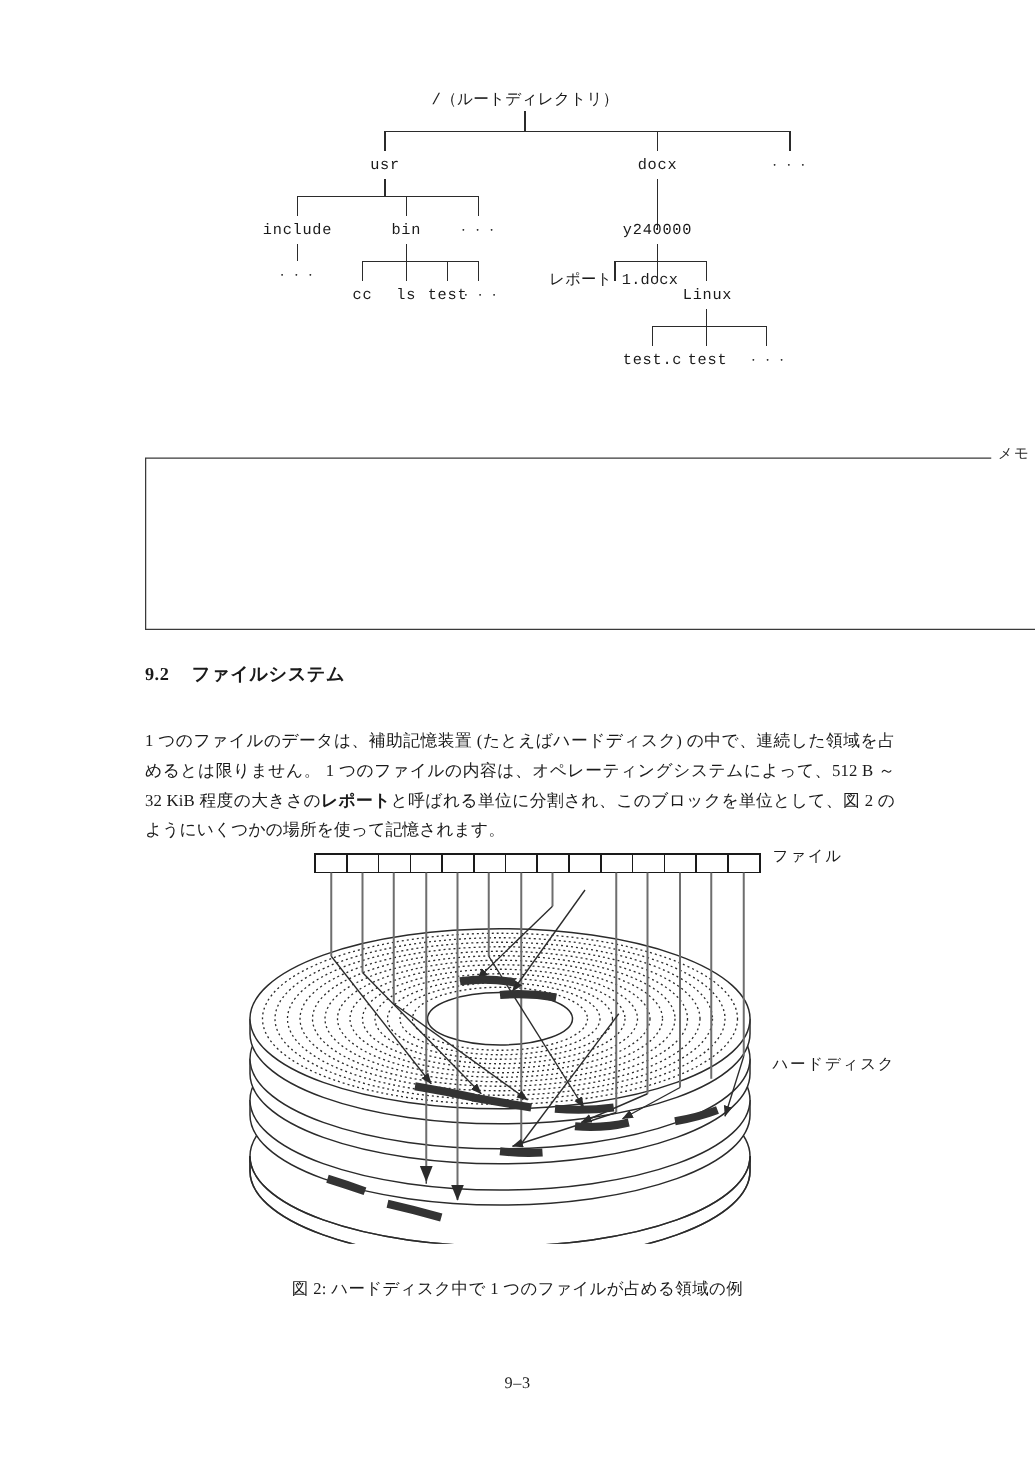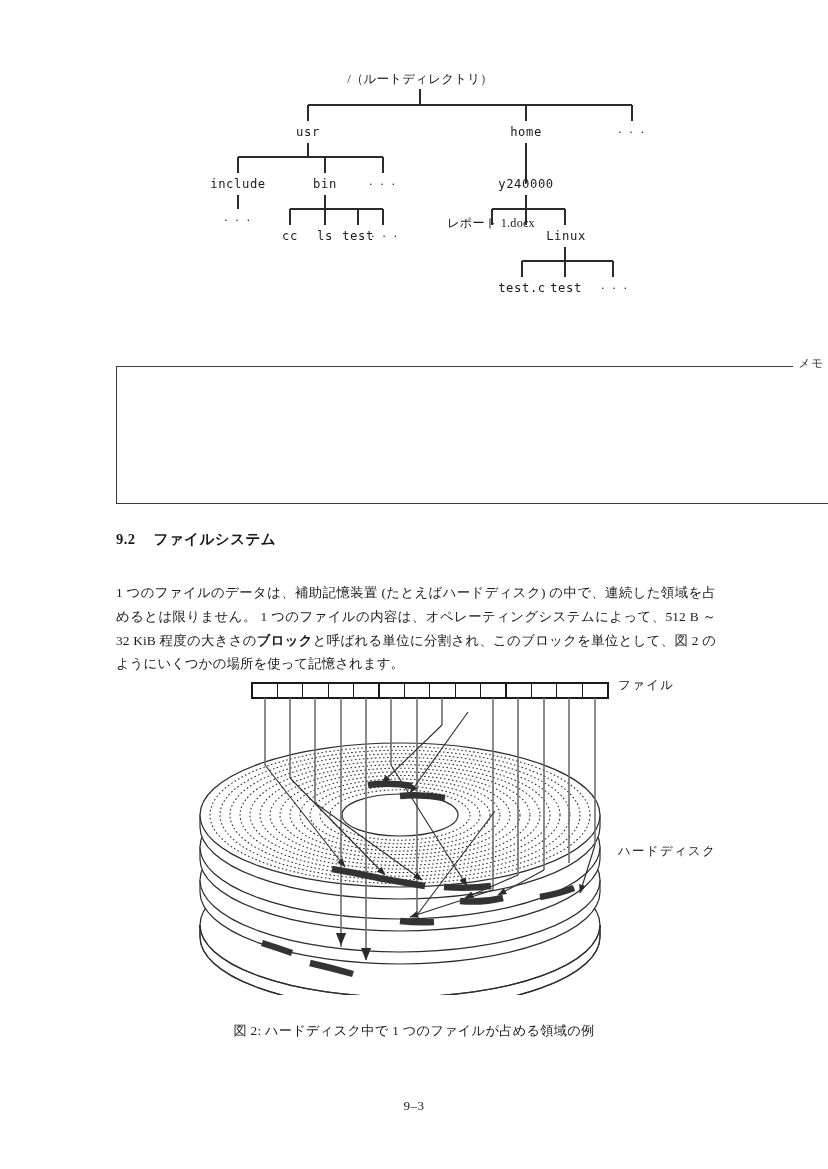--- a/index.html
+++ b/index.html
@@ -33,20 +33,21 @@
     width: 608px;
     height: 260px;
   }
   #fig1 svg { display: block; }
   .tree-label {
     position: absolute;
     font-size: 12.5px;
     white-space: nowrap;
     transform: translateX(-50%);
     letter-spacing: 0.2px;
+    font-family: Liberation Mono, monospace;
   }
   .tree-label.mono { font-size: 12.2px; letter-spacing: 0.6px; text-align: center; }
   .tree-dots {
     position: absolute;
     font-size: 12.5px;
     transform: translateX(-50%);
     letter-spacing: 2px;
     white-space: nowrap;
   }
 
@@ -179,21 +180,21 @@
         <line x1="412" y1="206" x2="503" y2="206"></line>
         <line x1="412" y1="206" x2="412" y2="222"></line>
         <line x1="455" y1="206" x2="455" y2="222"></line>
         <line x1="503" y1="206" x2="503" y2="222"></line>
       </g>
     </svg>
 
     <div class="tree-label" style="left:310px; top:16px;">/（ルートディレクトリ）</div>
 
     <div class="tree-label mono" style="left:198px; top:70px;">usr</div>
-    <div class="tree-label mono" style="left:416px; top:70px;">home</div>
+    <div class="tree-label mono" style="left:416px; top:70px;">docx</div>
     <div class="tree-dots" style="left:522px; top:70px;">· · ·</div>
 
     <div class="tree-label mono" style="left:128px; top:122px;">include</div>
     <div class="tree-label mono" style="left:215px; top:122px;">bin</div>
     <div class="tree-dots" style="left:273px; top:122px;">· · ·</div>
 
     <div class="tree-label mono" style="left:416px; top:122px;">y240000</div>
 
     <div class="tree-dots" style="left:128px; top:158px;">· · ·</div>
 
@@ -212,21 +213,21 @@
 
 
   <div id="memo-box">
     <span id="memo-label">メモ</span>
   </div>
 
   <div id="sec-heading">
     <span class="num">9.2</span><span>ファイルシステム</span>
   </div>
 
-  <p id="body-para"><span>1 つのファイルのデータは、補助記憶装置 (たとえばハードディスク) の中で、連続した領域を占めるとは限りません。 1 つのファイルの内容は、オペレーティングシステムによって、512 B ～ 32 KiB 程度の大きさの</span><b>ブロック</b><span>と呼ばれる単位に分割され、このブロックを単位として、図 2 のようにいくつかの場所を使って記憶されます。</span></p>
+  <p id="body-para"><span>1 つのファイルのデータは、補助記憶装置 (たとえばハードディスク) の中で、連続した領域を占めるとは限りません。 1 つのファイルの内容は、オペレーティングシステムによって、512 B ～ 32 KiB 程度の大きさの</span><b>レポート</b><span>と呼ばれる単位に分割され、このブロックを単位として、図 2 のようにいくつかの場所を使って記憶されます。</span></p>
 
   <div id="fig2">
     <svg width="680" height="320" viewBox="0 0 680 320">
       <defs>
         <marker id="ah" markerWidth="9" markerHeight="9" refX="7.6" refY="3.2" orient="auto" markerUnits="strokeWidth">
           <path d="M0,0 L8,3.2 L0,6.4 z" fill="#2b2b2b"></path>
         </marker>
         <clipPath id="topPlatterClip">
           <ellipse cx="290" cy="140" rx="200" ry="72"></ellipse>
         </clipPath>

